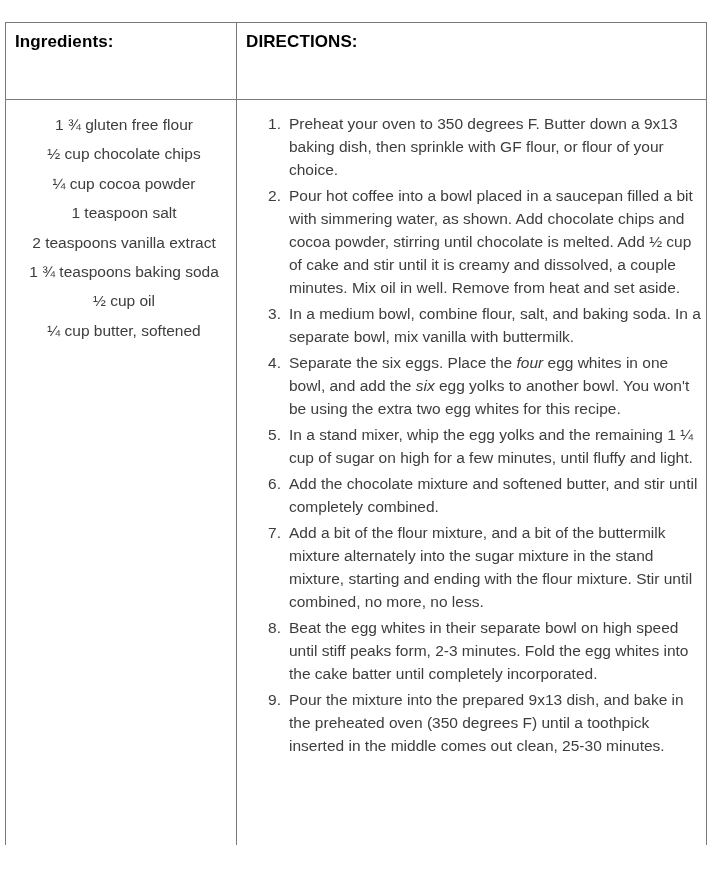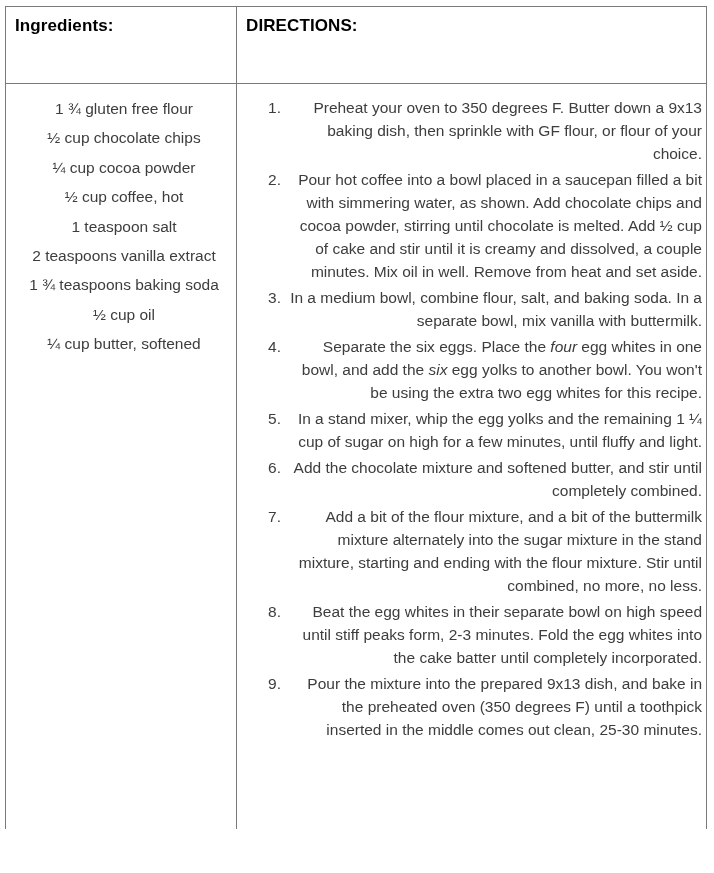--- a/index.html
+++ b/index.html
@@ -7,20 +7,21 @@
     padding: 0;
     background: #ffffff;
   }
   .page {
     position: relative;
     width: 714px;
     height: 829px;
     background: var(--page_bg, #fff);
     font-family: "Liberation Sans", sans-serif;
     overflow: hidden;
+    margin-top: 16px;
   }
   .doc-table {
     position: absolute;
     left: 5px;
     top: 6px;
     width: 702px;
     height: 860px;
     box-sizing: border-box;
     border: 1.5px solid var(--table_border, #7a7a7a);
     display: grid;
@@ -66,21 +67,20 @@
     margin: 0 0 3px 0;
   }
   .dir-num {
     flex: 0 0 44px;
     text-align: right;
     margin-right: 8px;
   }
   .dir-text {
     flex: 1 1 auto;
     min-width: 0;
-    text-align: right;
   }
   .bottom-rule {
     position: absolute;
     left: 0;
     top: 869px;
     width: 714px;
     height: 2px;
     background: var(--cropped_rule, #4d4d4d);
   }
   .bottom-tick {
@@ -112,21 +112,20 @@
     </div>
 
     <div class="cell head">
       <div class="head-text">DIRECTIONS:</div>
     </div>
 
     <div class="cell col1 ing">
       <p class="ing-item">1 ¾ gluten free flour</p>
       <p class="ing-item">½ cup chocolate chips</p>
       <p class="ing-item">¼ cup cocoa powder</p>
-      <p class="ing-item">½ cup  coffee, hot</p>
       <p class="ing-item">1 teaspoon salt</p>
       <p class="ing-item">2 teaspoons vanilla extract</p>
       <p class="ing-item">1 ¾ teaspoons baking soda</p>
       <p class="ing-item">½ cup oil</p>
       <p class="ing-item">¼ cup butter, softened</p>
     </div>
 
     <div class="cell dir">
       <div class="dir-item">
         <span class="dir-num">1.</span>

